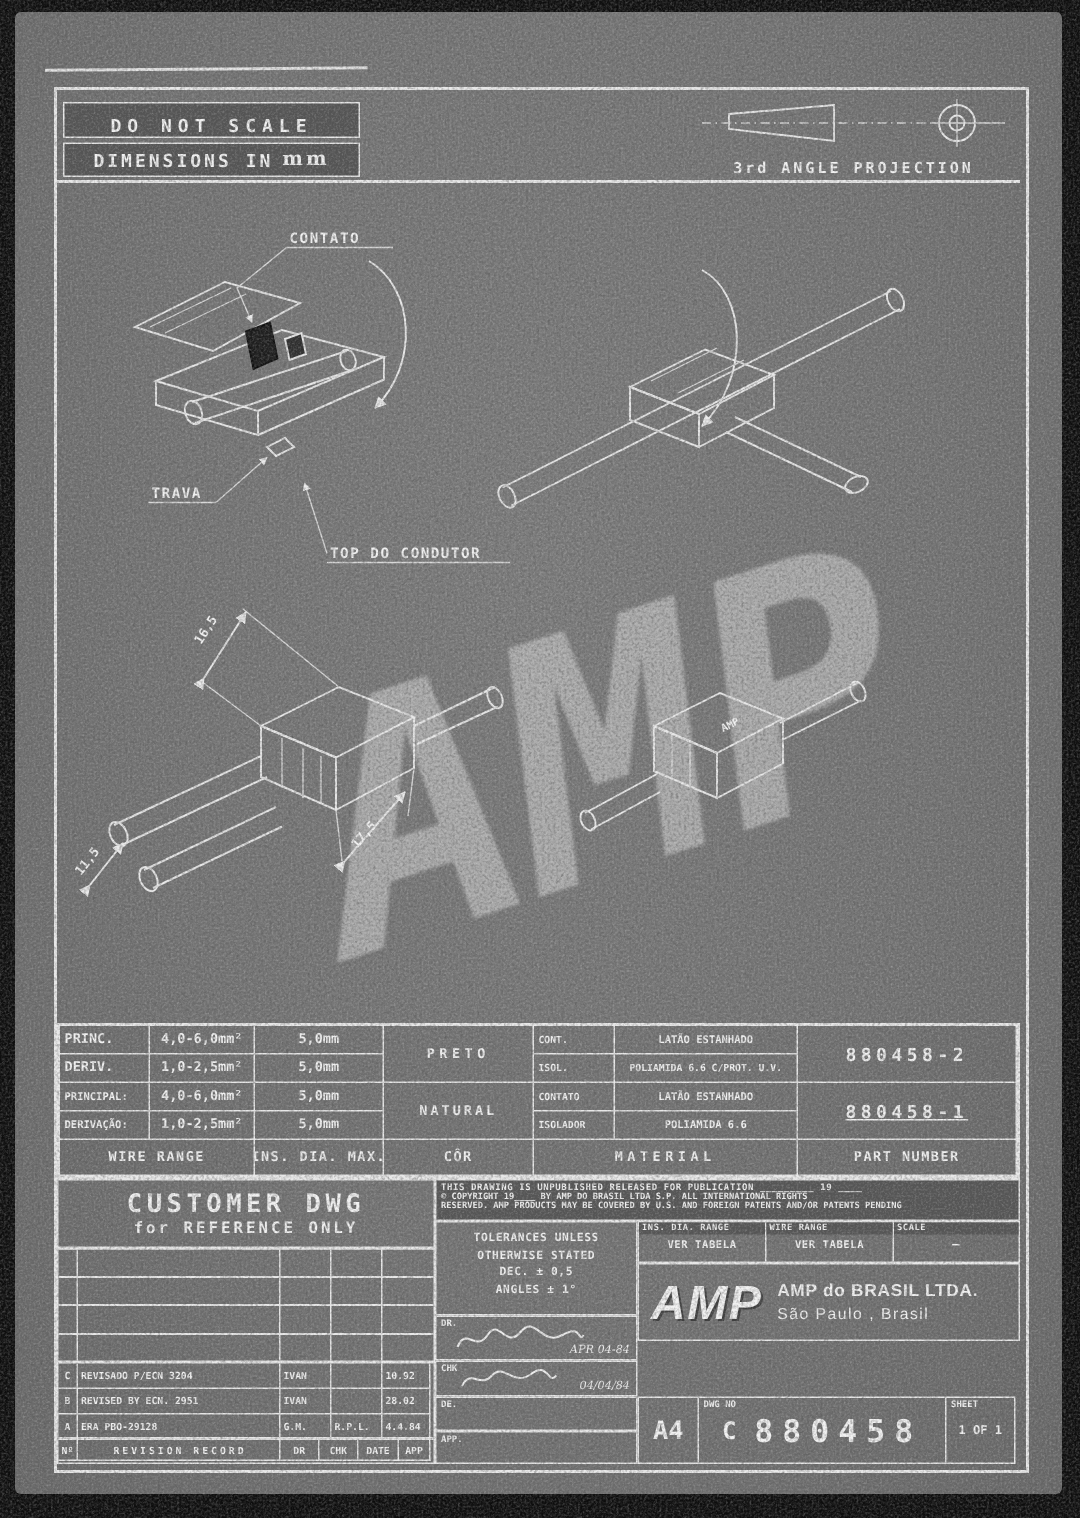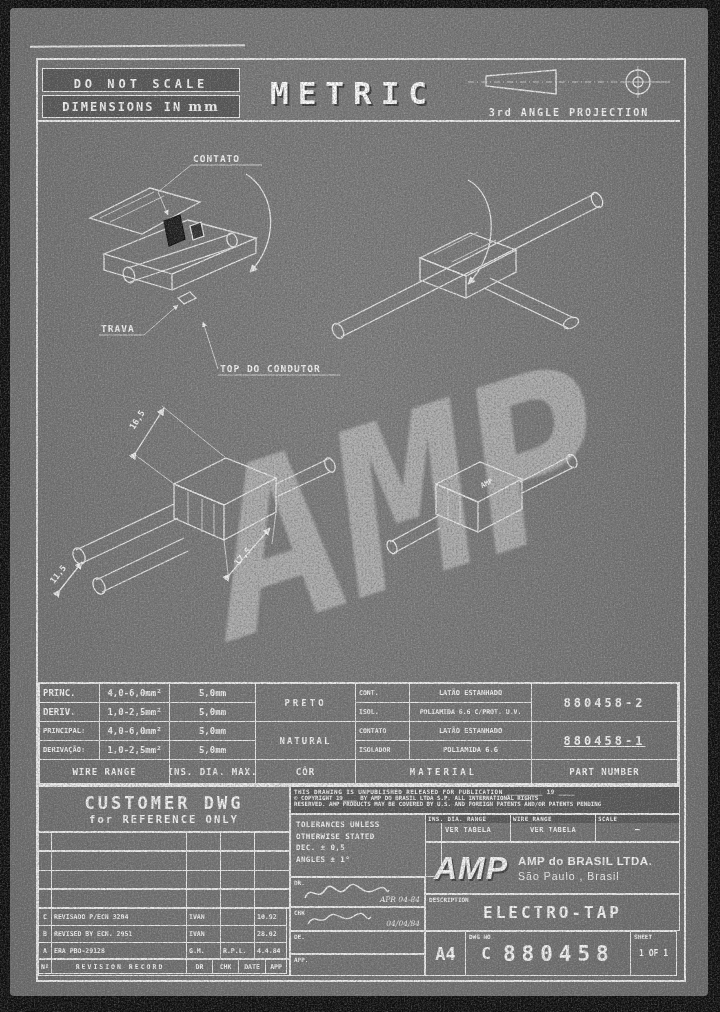--- a/index.html
+++ b/index.html
@@ -57,21 +57,20 @@
 
   <div class="frame">
 
     <div class="abs b hdr-box ctr" style="left:4px;top:8px;width:198px;height:24px;align-items:flex-end;">
       <span>DO NOT SCALE</span>
     </div>
     <div class="abs b hdr-box ctr" style="left:4px;top:35px;width:198px;height:23px;letter-spacing:2px;">
       <span>DIMENSIONS IN</span>
       <span style="margin-left:6px;font-family:'DejaVu Serif',serif;font-size:13px;">mm</span>
     </div>
-    <div class="abs ctr metric" style="left:212px;top:10px;width:206px;height:46px;">METRIC</div>
 
     <div class="abs" style="left:420px;top:6px;width:222px;height:54px;">
       <svg width="222" height="34" viewBox="0 0 222 34">
         <path class="art" d="M28,10 L98,4 L98,28 L28,20 Z"></path>
         <line class="artThin" x1="98" y1="4" x2="98" y2="28"></line>
         <line class="artThin" x1="10" y1="16" x2="160" y2="16" stroke-dasharray="6 3 1 3"></line>
         <circle class="art" cx="180" cy="16" r="12"></circle>
         <circle class="art" cx="180" cy="16" r="5"></circle>
         <line class="artThin" x1="180" y1="0" x2="180" y2="32"></line>
         <line class="artThin" x1="162" y1="16" x2="212" y2="16"></line>
@@ -251,21 +250,21 @@
       <div class="ctr" style="justify-content:center;padding-left:0;">DATE</div>
       <div class="ctr" style="justify-content:center;padding-left:0;">APP</div>
     </div>
 
     <div class="blk darkstrip" style="left:252px;top:726px;width:390px;height:28px;padding:1px 3px;overflow:hidden;">
       <div class="tiny" style="font-size:6px;">THIS DRAWING IS UNPUBLISHED    RELEASED FOR PUBLICATION _________ 19 ____</div>
       <div class="tiny" style="font-size:5.8px;letter-spacing:0;">© COPYRIGHT 19____ BY AMP DO BRASIL LTDA S.P.  ALL INTERNATIONAL RIGHTS</div>
       <div class="tiny" style="font-size:5.8px;letter-spacing:0;">RESERVED. AMP PRODUCTS MAY BE COVERED BY U.S. AND FOREIGN PATENTS AND/OR PATENTS PENDING</div>
     </div>
 
-    <div class="blk" style="left:252px;top:754px;width:152px;height:63px;padding:4px 5px;line-height:1.55;">
+    <div class="blk" style="left:252px;top:754px;width:135px;height:63px;padding:4px 5px;line-height:1.55;text-align:center;">
       <div class="tiny" style="font-size:7.5px;">TOLERANCES UNLESS</div>
       <div class="tiny" style="font-size:7.5px;">OTHERWISE STATED</div>
       <div class="tiny" style="font-size:7.5px;">DEC. ± 0,5</div>
       <div class="tiny" style="font-size:7.5px;">ANGLES ± 1°</div>
     </div>
 
     <div class="blk" style="left:252px;top:817px;width:135px;height:30px;">
       <span class="microlabel">DR.</span>
       <svg width="92" height="22" style="position:absolute;left:10px;top:4px;">
         <path d="M4,16 C10,2 16,20 24,8 S36,18 46,6 S60,16 74,8 84,14 88,8" stroke="#ececec" stroke-width="1.4" fill="none"></path>
@@ -305,24 +304,20 @@
     </div>
 
     <div class="blk" style="left:387px;top:782px;width:255px;height:52px;display:flex;align-items:center;padding:0 8px;gap:10px;">
       <div style="font-family:'Liberation Sans',sans-serif;font-weight:bold;font-style:italic;font-size:32px;letter-spacing:1px;text-shadow:1.5px 1.5px 0 #3f3f3f;">AMP</div>
       <div style="font-family:'Liberation Sans',sans-serif;">
         <div style="font-size:11.5px;font-weight:bold;letter-spacing:0.5px;">AMP do BRASIL LTDA.</div>
         <div style="font-size:10.5px;margin-top:3px;letter-spacing:1px;">São Paulo , Brasil</div>
       </div>
     </div>
 
-    <div class="blk" style="left:387px;top:834px;width:255px;height:37px;">
-      <span class="microlabel">DESCRIPTION</span>
-      <div class="ctr" style="width:100%;height:100%;font-size:16px;font-weight:bold;letter-spacing:3px;">ELECTRO-TAP</div>
-    </div>
 
     <div class="blk" style="left:387px;top:871px;width:252px;height:45px;display:flex;">
       <div class="ctr" style="width:40px;border-right:1.5px solid var(--ln);box-sizing:border-box;font-size:17px;font-weight:bold;">A4</div>
       <div style="flex:1;position:relative;border-right:1.5px solid var(--ln);box-sizing:border-box;">
         <span class="microlabel">DWG NO</span>
         <div class="ctr" style="width:100%;height:100%;gap:12px;">
           <span style="font-size:16px;font-weight:bold;">C</span>
           <span style="font-size:21px;font-weight:bold;letter-spacing:6px;">880458</span>
         </div>
       </div>

